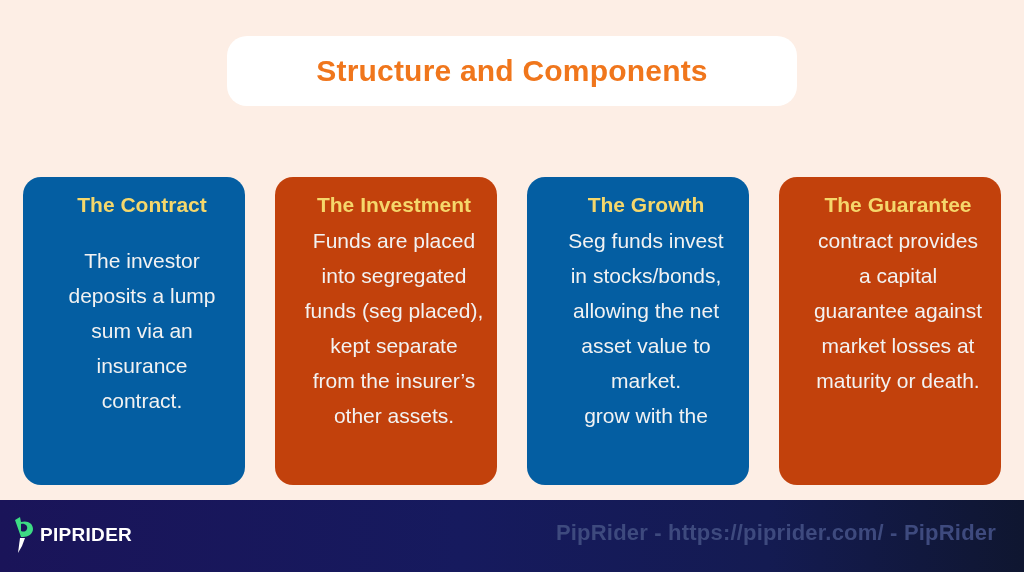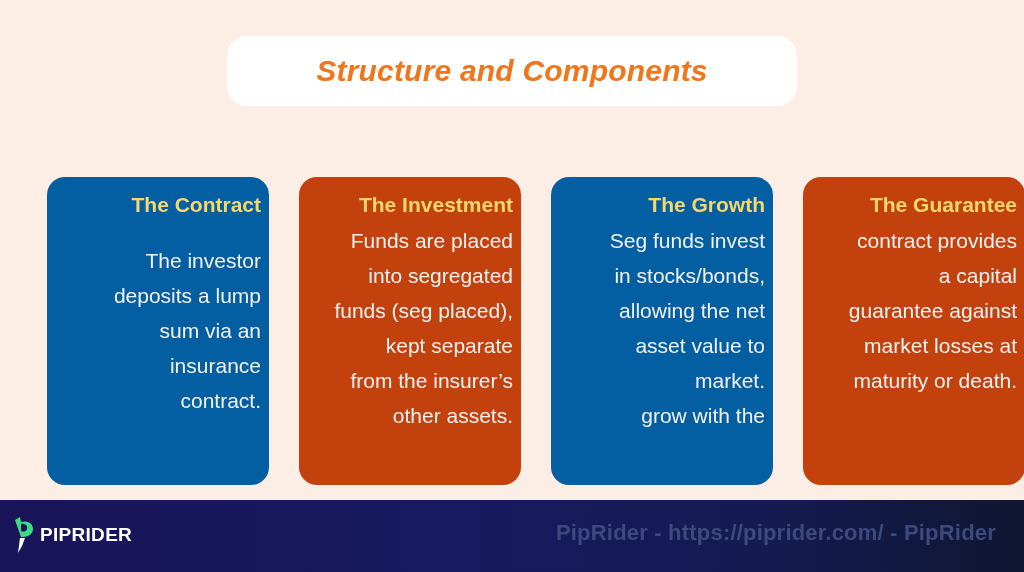--- a/index.html
+++ b/index.html
@@ -18,38 +18,36 @@
       position: absolute;
       left: 227px;
       top: 36px;
       width: 570px;
       height: 70px;
       background: #ffffff;
       border-radius: 20px;
       display: flex;
       align-items: center;
       justify-content: center;
-      font-style: italic;
     }
     .title-text {
       color: #f0761c;
       font-weight: bold;
       font-size: 30px;
       letter-spacing: 0.2px;
     }
     .card {
       position: absolute;
       top: 177px;
       width: 222px;
       height: 308px;
       border-radius: 18px;
       box-sizing: border-box;
       padding: 14px 8px 0 24px;
-      text-align: right;
-      margin-left: 24px;
+      text-align: center;
     }
     .card.light { background: #045ea2; }
     .card.dark { background: #c2410c; }
     .card-title {
       color: #f5d76b;
       font-weight: bold;
       font-size: 21px;
       line-height: 28px;
       margin: 0;
     }

